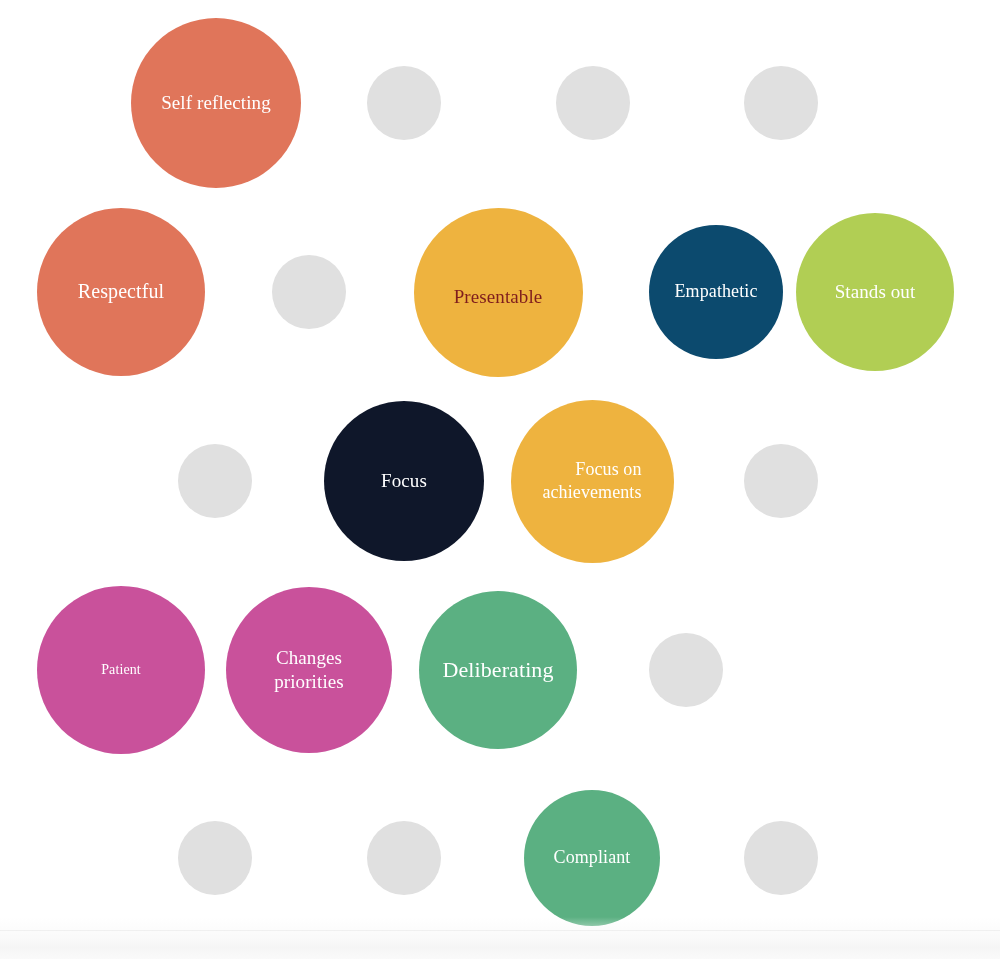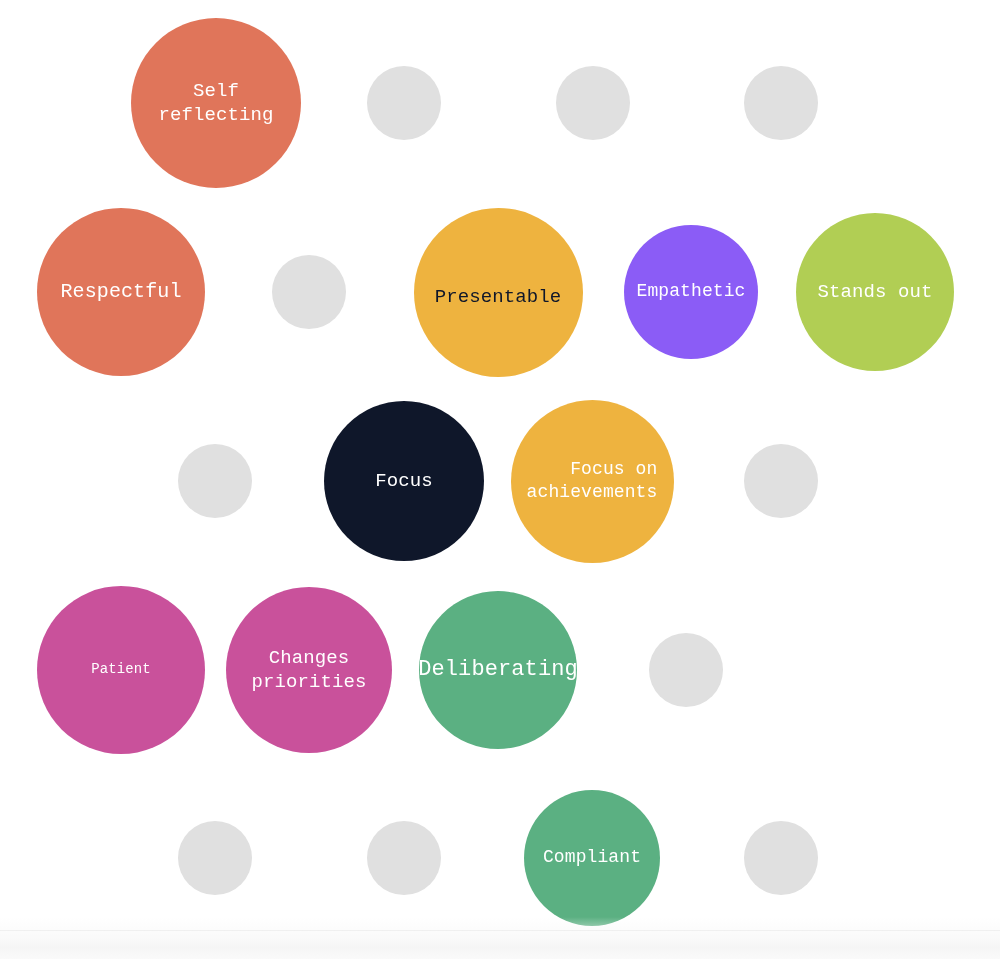--- a/index.html
+++ b/index.html
@@ -34,21 +34,21 @@
     justify-content: center;
     box-sizing: border-box;
     text-align: center;
     user-select: none;
   }
   .bubble.labeled {
     cursor: pointer;
   }
   .bubble-label {
     color: #ffffff;
-    font-family: Liberation Mono, monospace;
+    font-family: Liberation Serif, serif;
     font-weight: 400;
     line-height: 1.28;
     letter-spacing: 0.1px;
     padding: 0 6px;
     white-space: pre-line;
   }
   .bubble.placeholder {
     cursor: pointer;
   }
   #footer-fade {
@@ -83,23 +83,23 @@
         <span class="bubble-label" style="font-size: 19px; color: rgb(255, 255, 255);">Self reflecting</span>
       </div>
       <div class="bubble placeholder" style="left: 367px; top: 66px; width: 74px; height: 74px; background: rgb(224, 224, 224);"></div>
       <div class="bubble placeholder" style="left: 556px; top: 66px; width: 74px; height: 74px; background: rgb(224, 224, 224);"></div>
       <div class="bubble placeholder" style="left: 744px; top: 66px; width: 74px; height: 74px; background: rgb(224, 224, 224);"></div>
       <div class="bubble labeled" style="left: 37px; top: 208px; width: 168px; height: 168px; background: rgb(224, 117, 90);">
         <span class="bubble-label" style="font-size: 20px; color: rgb(255, 255, 255);">Respectful</span>
       </div>
       <div class="bubble placeholder" style="left: 272px; top: 255px; width: 74px; height: 74px; background: rgb(224, 224, 224);"></div>
       <div class="bubble labeled" style="left: 413.5px; top: 207.5px; width: 169px; height: 169px; background: rgb(238, 179, 63);">
-        <span class="bubble-label" style="font-size: 19px; color: #0f172a; margin-top: 10px;">Presentable</span>
+        <span class="bubble-label" style="font-size: 19px; color: #7f1d1d; margin-top: 10px;">Presentable</span>
       </div>
-      <div class="bubble labeled" style="left: 624px; top: 225px; width: 134px; height: 134px; background: #8b5cf6;">
+      <div class="bubble labeled" style="left: 649px; top: 225px; width: 134px; height: 134px; background: #0c4a6e;">
         <span class="bubble-label" style="font-size: 18px; color: rgb(255, 255, 255);">Empathetic</span>
       </div>
       <div class="bubble labeled" style="left: 796px; top: 213px; width: 158px; height: 158px; background: rgb(177, 206, 84);">
         <span class="bubble-label" style="font-size: 19px; color: rgb(255, 255, 255);">Stands out</span>
       </div>
       <div class="bubble placeholder" style="left: 178px; top: 444px; width: 74px; height: 74px; background: rgb(224, 224, 224);"></div>
       <div class="bubble labeled" style="left: 324px; top: 401px; width: 160px; height: 160px; background: #0f172a;">
         <span class="bubble-label" style="font-size: 19px; color: rgb(255, 255, 255);">Focus</span>
       </div>
       <div class="bubble labeled" style="left: 510.5px; top: 399.5px; width: 163px; height: 163px; background: rgb(238, 179, 63); text-align: right;">

